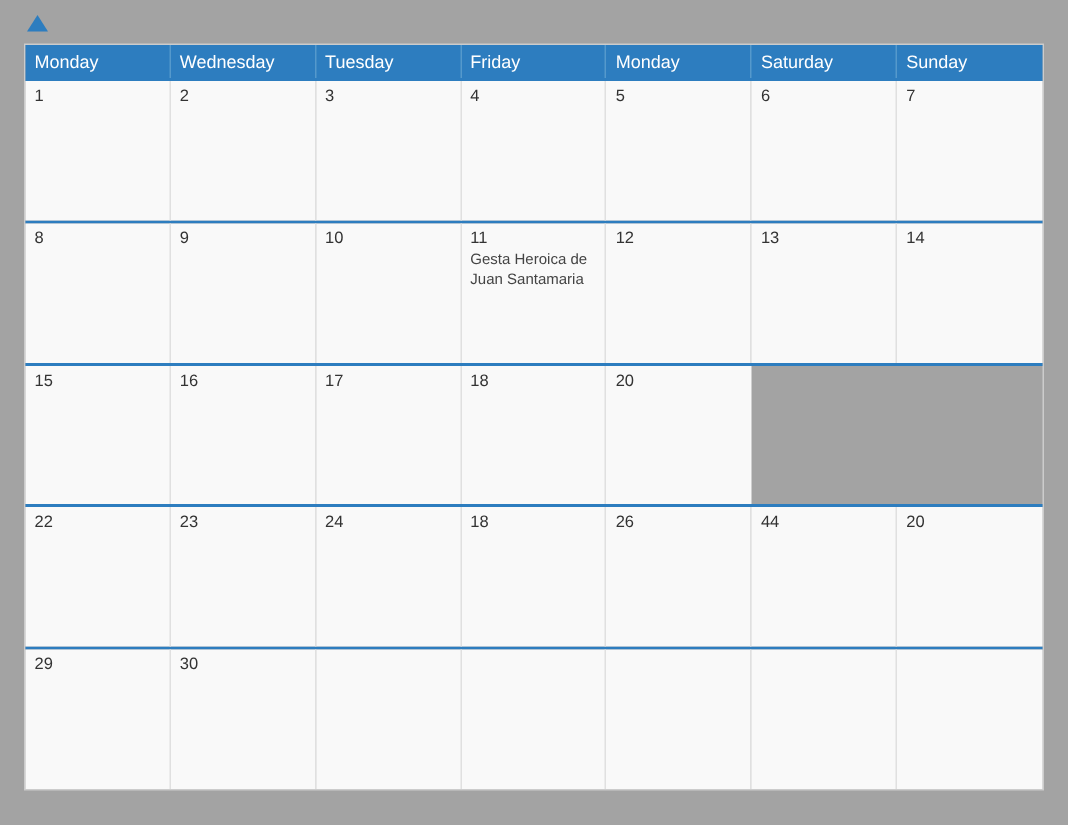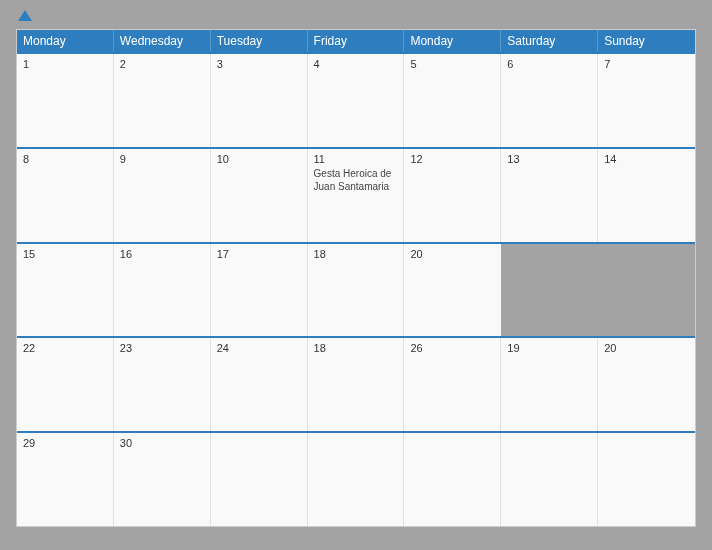--- a/index.html
+++ b/index.html
@@ -233,21 +233,21 @@
           <div class="cal-cell">
             <span class="day-num">24</span>
           </div>
           <div class="cal-cell">
             <span class="day-num">18</span>
           </div>
           <div class="cal-cell">
             <span class="day-num">26</span>
           </div>
           <div class="cal-cell">
-            <span class="day-num">19</span>
+            <span class="day-num">44</span>
           </div>
           <div class="cal-cell">
             <span class="day-num">20</span>
           </div>
         </div>
         <div class="cal-week">
           <div class="cal-cell">
             <span class="day-num">29</span>
           </div>
           <div class="cal-cell">

